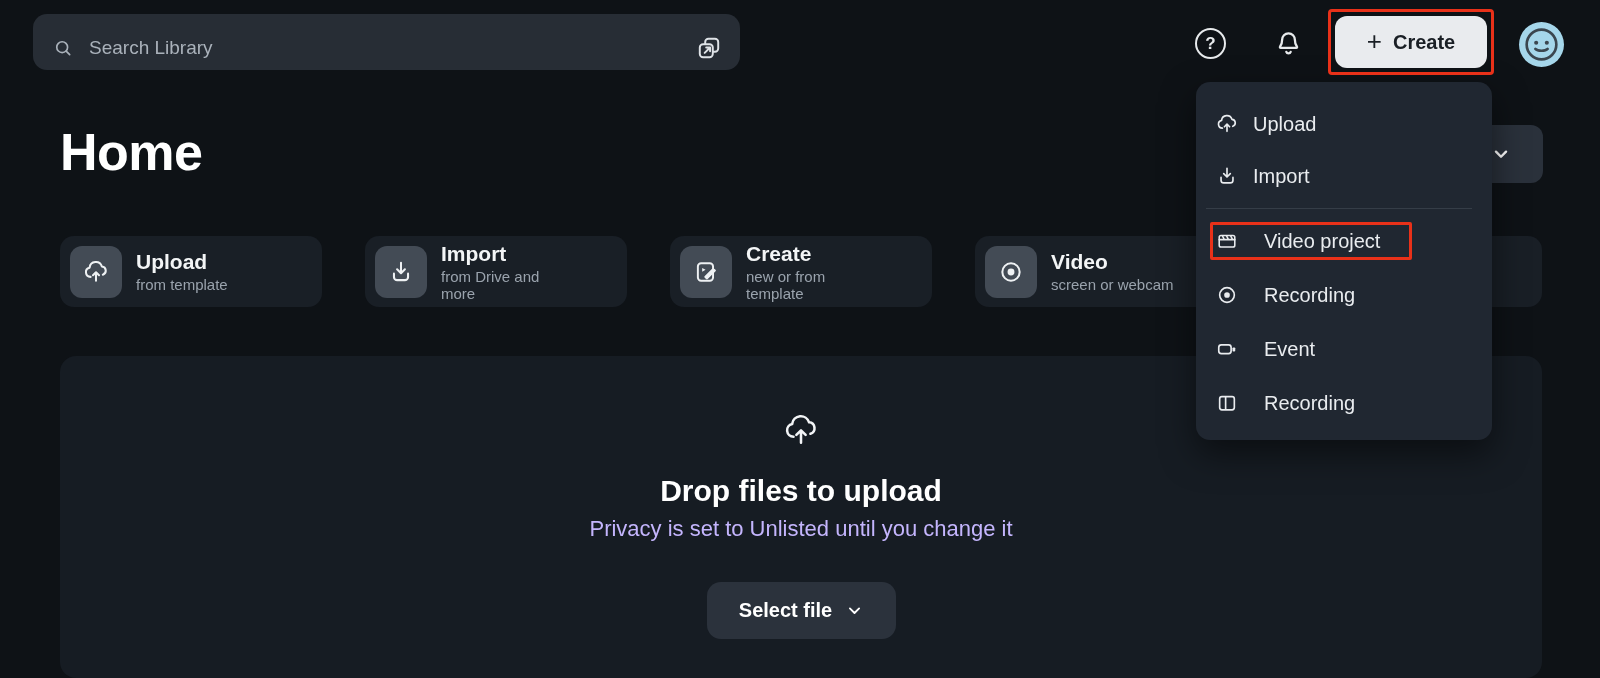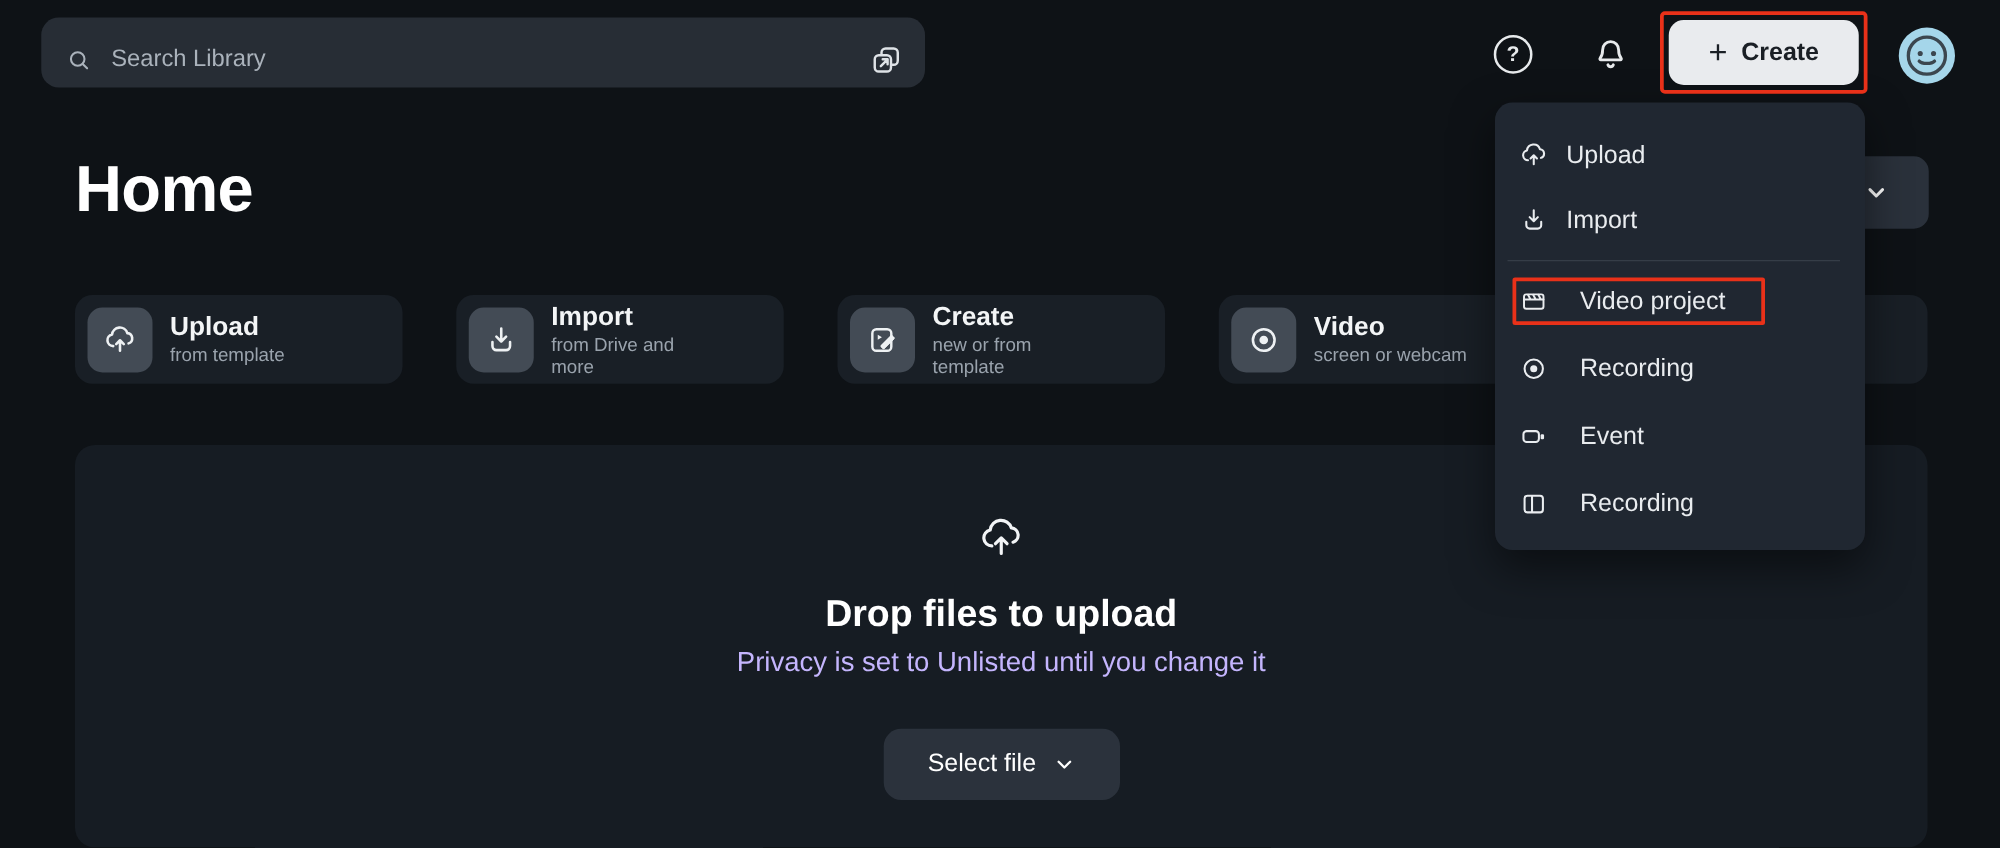--- a/index.html
+++ b/index.html
@@ -81,21 +81,21 @@
   
   .dropzone {
     left:60px; top:356px; width:1482px; height:322px;
     background:#161c23; border-radius:16px; text-align:center; z-index:0;
   }
   .dz-cloud { margin-top:56px; }
   .dz-title { margin-top:22px; font-size:30px; font-weight:700; color:#fff; line-height:34px;text-align:center; }
   .dz-sub { margin-top:8px; font-size:22px; color:#c4b5fd; line-height:26px; }
   .select-btn {
     margin-top:40px; width:189px; height:57px; border-radius:14px; border:none; cursor:pointer;
-    background:#2b323c; color:#fff; font-size:20px; font-weight:400;
+    background:#2b323c; color:#fff; font-size:20px; font-weight:700;
     font-family:"Liberation Sans", sans-serif;
     display:inline-flex; align-items:center; justify-content:center; gap:14px;
   }
 
   
   .menu {
     left:1196px; top:82px; width:296px; height:358px;
     background:#202731; border-radius:14px; z-index:10; padding-top:16px;
     box-shadow:0 14px 34px rgba(0,0,0,.5);
   }

